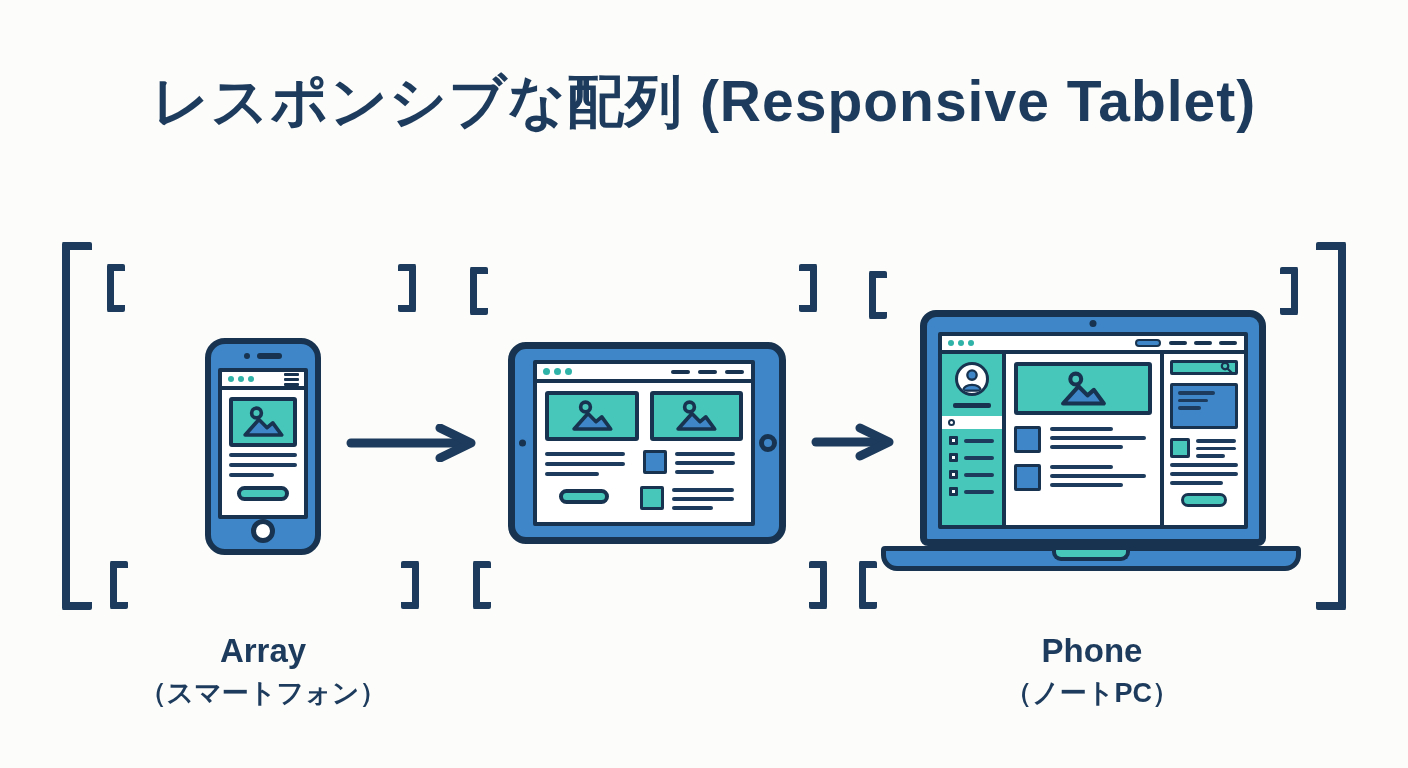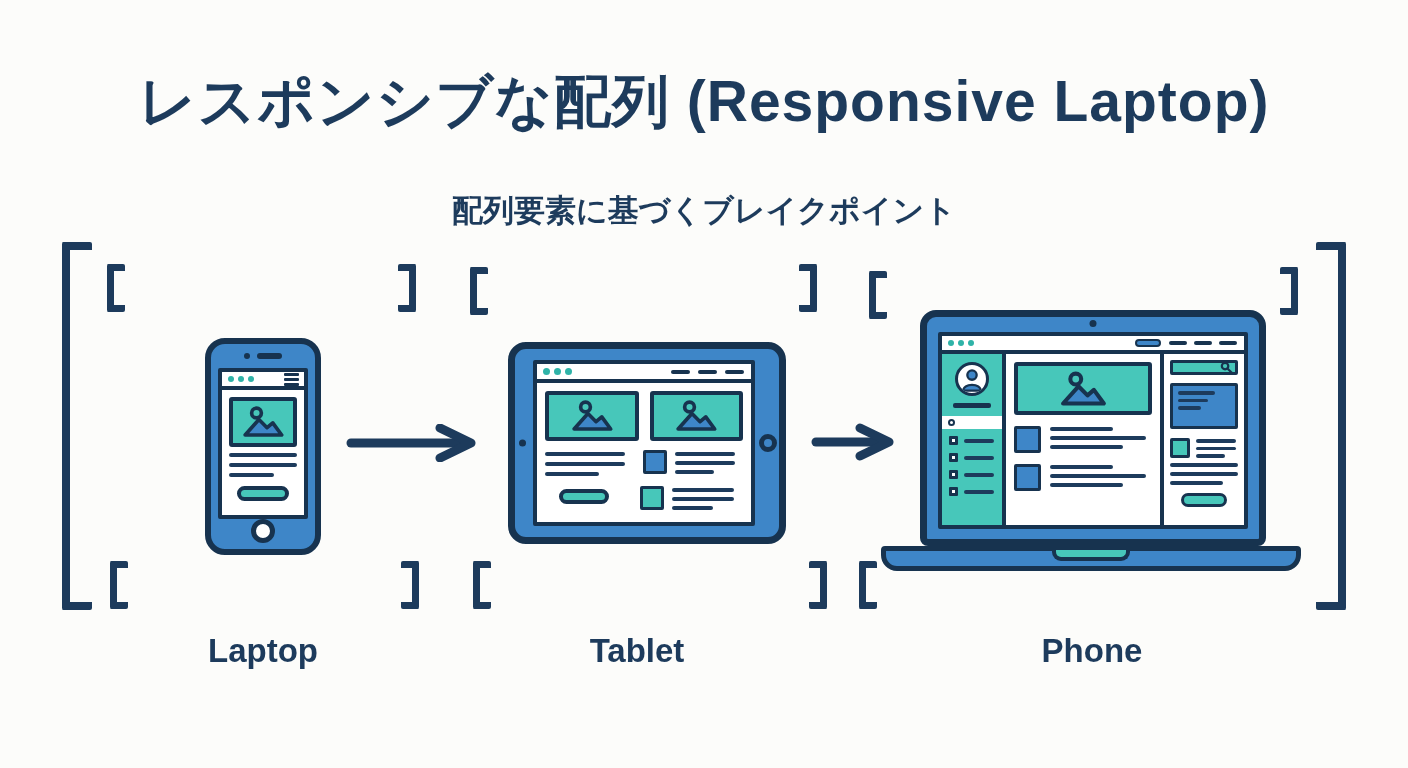--- a/index.html
+++ b/index.html
@@ -151,22 +151,21 @@
   
   .dev-label{position:absolute;width:320px;text-align:center;color:var(--navy);}
   .dev-label .en{font-size:33px;font-weight:800;line-height:1.1;}
   .dev-label .jp{font-size:27px;font-weight:700;margin-top:6px;}
 </style>
 </head>
 <body>
 
 <div class="canvas">
 
-  <div class="title">レスポンシブな配列 (Responsive Laptop)</div>
-  <div class="subtitle">配列要素に基づくブレイクポイント</div>
+  <div class="title">レスポンシブな配列 (Responsive Tablet)</div>
 
   <div class="bracket outer open" style="left:62px;top:242px;"></div>
   <div class="bracket outer close" style="left:1316px;top:242px;"></div>
 
   <div class="bracket small open" style="left:107px;top:264px;"></div>
   <div class="bracket small close" style="left:398px;top:264px;"></div>
   <div class="bracket small open" style="left:110px;top:561px;"></div>
   <div class="bracket small close" style="left:401px;top:561px;"></div>
 
   <div class="bracket small open" style="left:470px;top:267px;"></div>
@@ -389,22 +388,23 @@
           </div>
         </div>
       </div>
     </div>
     <div class="lap-base">
       <div class="lap-notch"></div>
     </div>
   </div>
 
   <div class="dev-label" style="left:103px;top:633px;">
-    <div class="en">Laptop</div>
+    <div class="en">Array</div>
+    <div class="jp">（スマートフォン）</div>
   </div>
   <div class="dev-label" style="left:477px;top:633px;">
-    <div class="en">Tablet</div>
   </div>
   <div class="dev-label" style="left:932px;top:633px;">
     <div class="en">Phone</div>
+    <div class="jp">（ノートPC）</div>
   </div>
 
 </div>
 
 </body></html>

